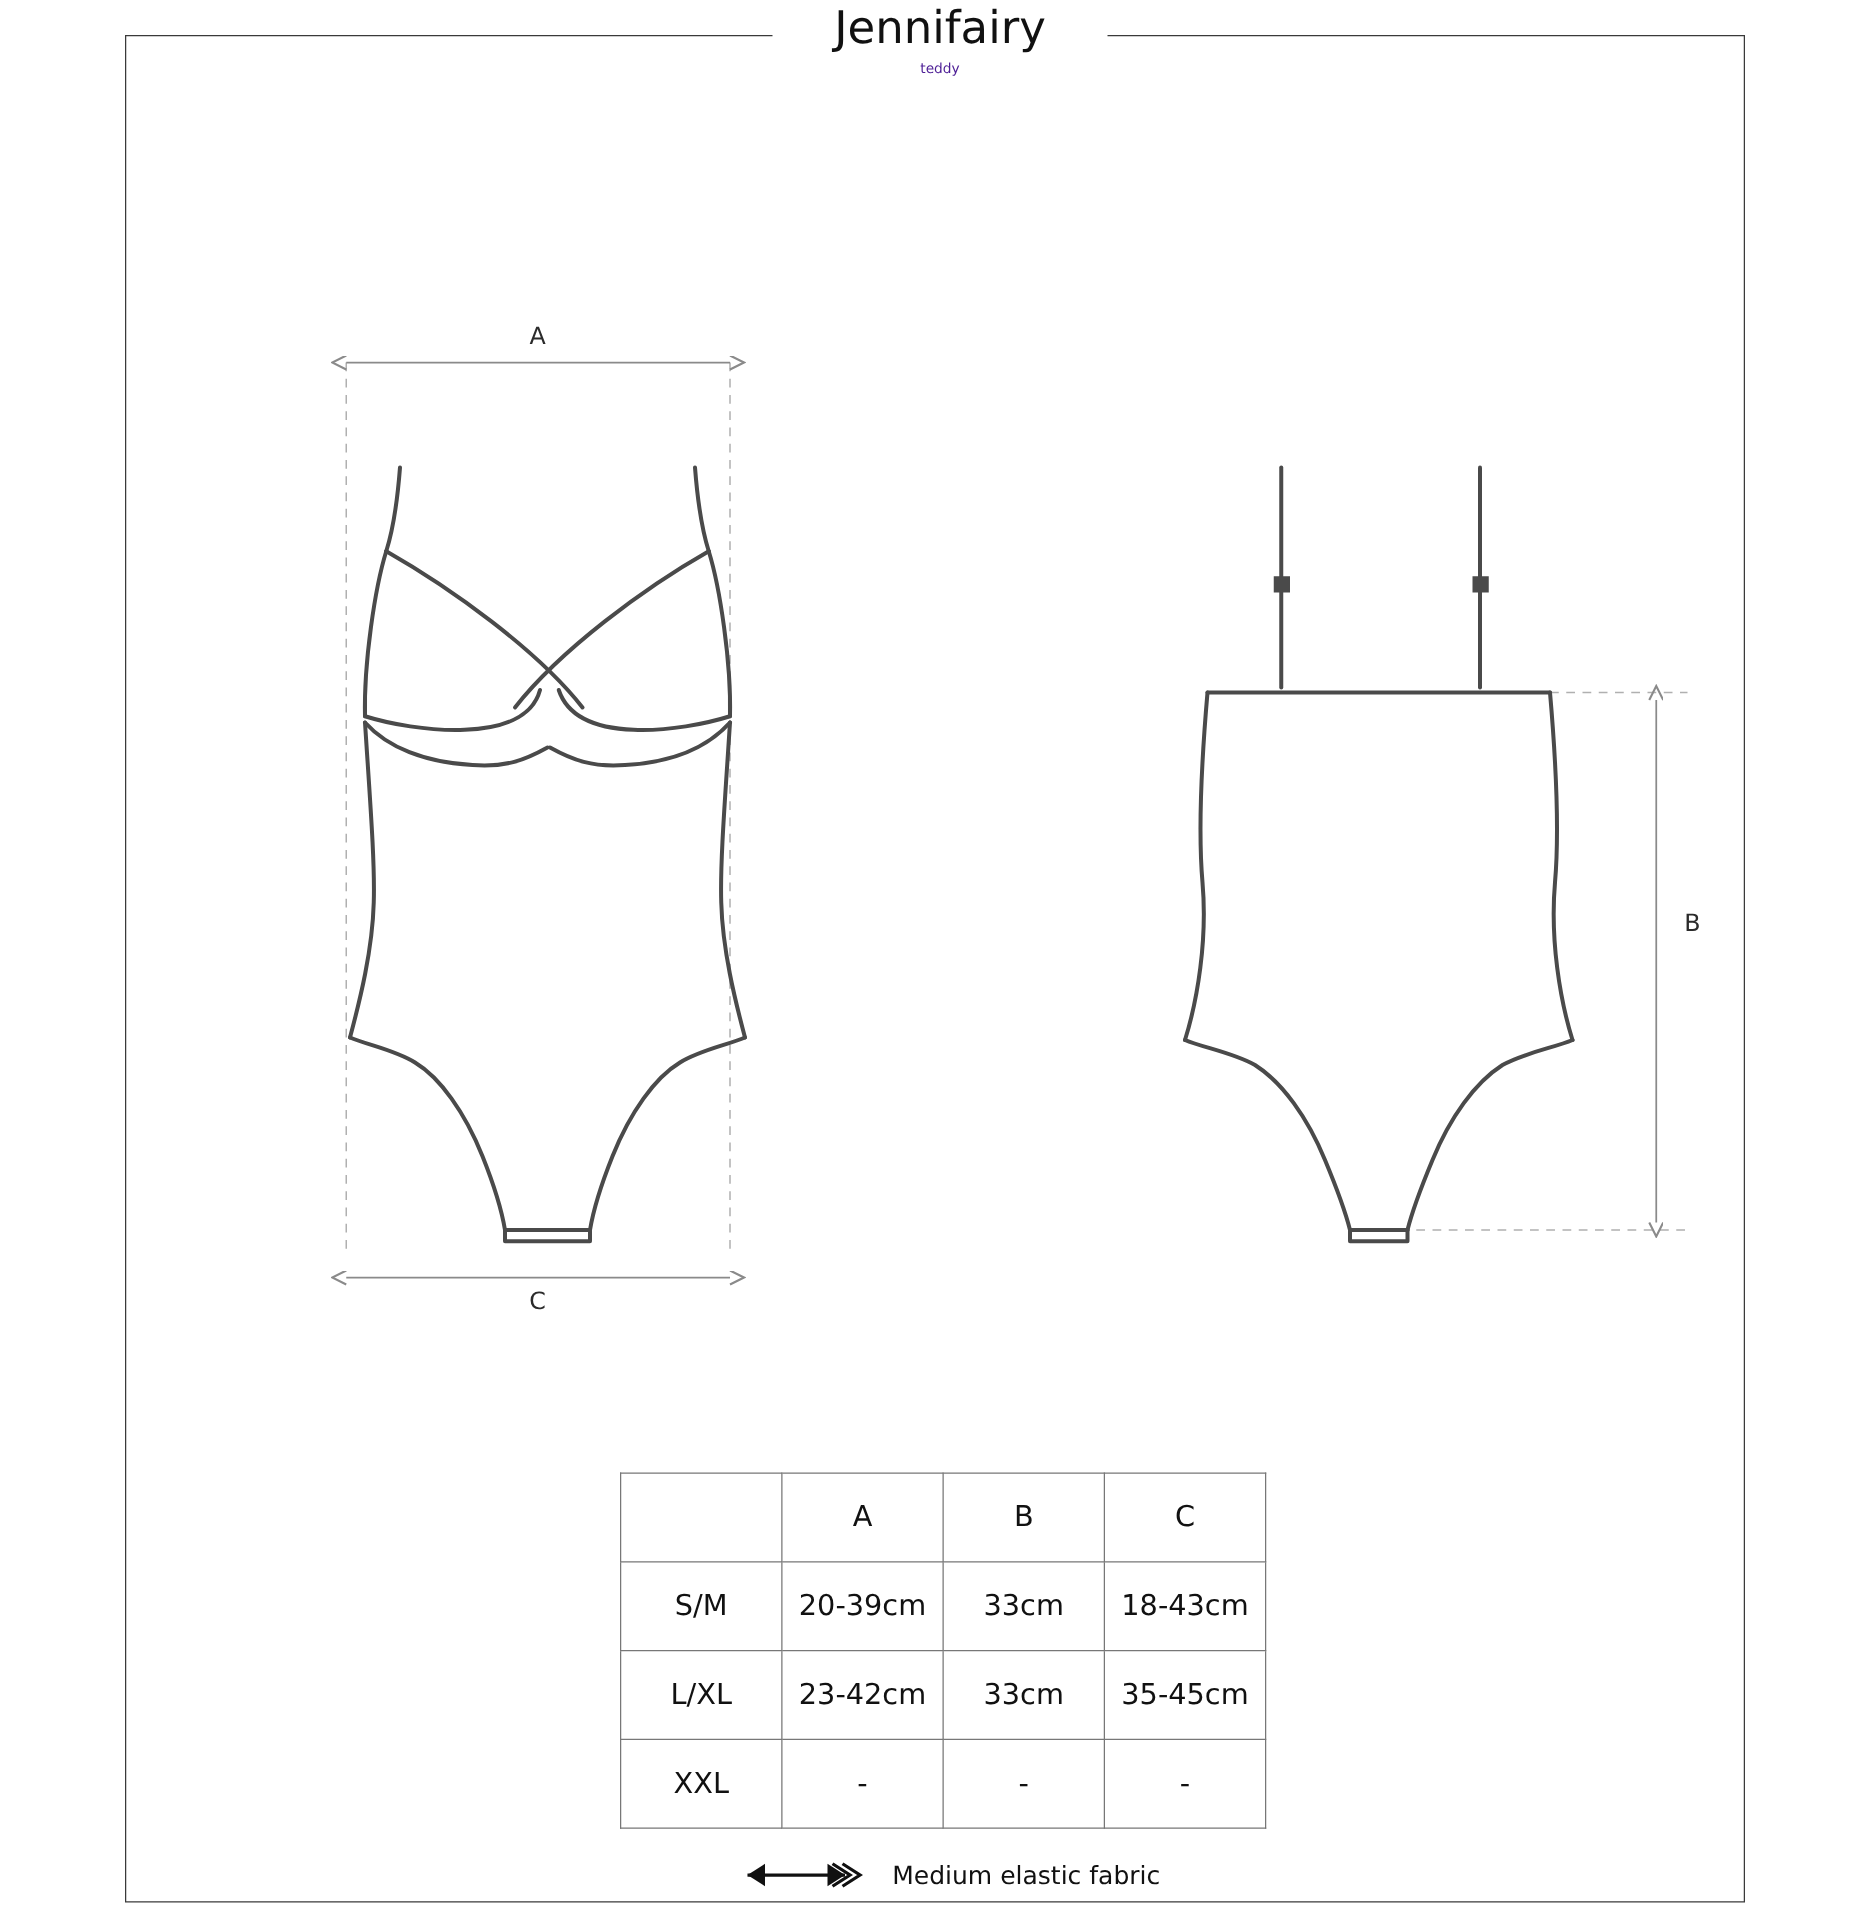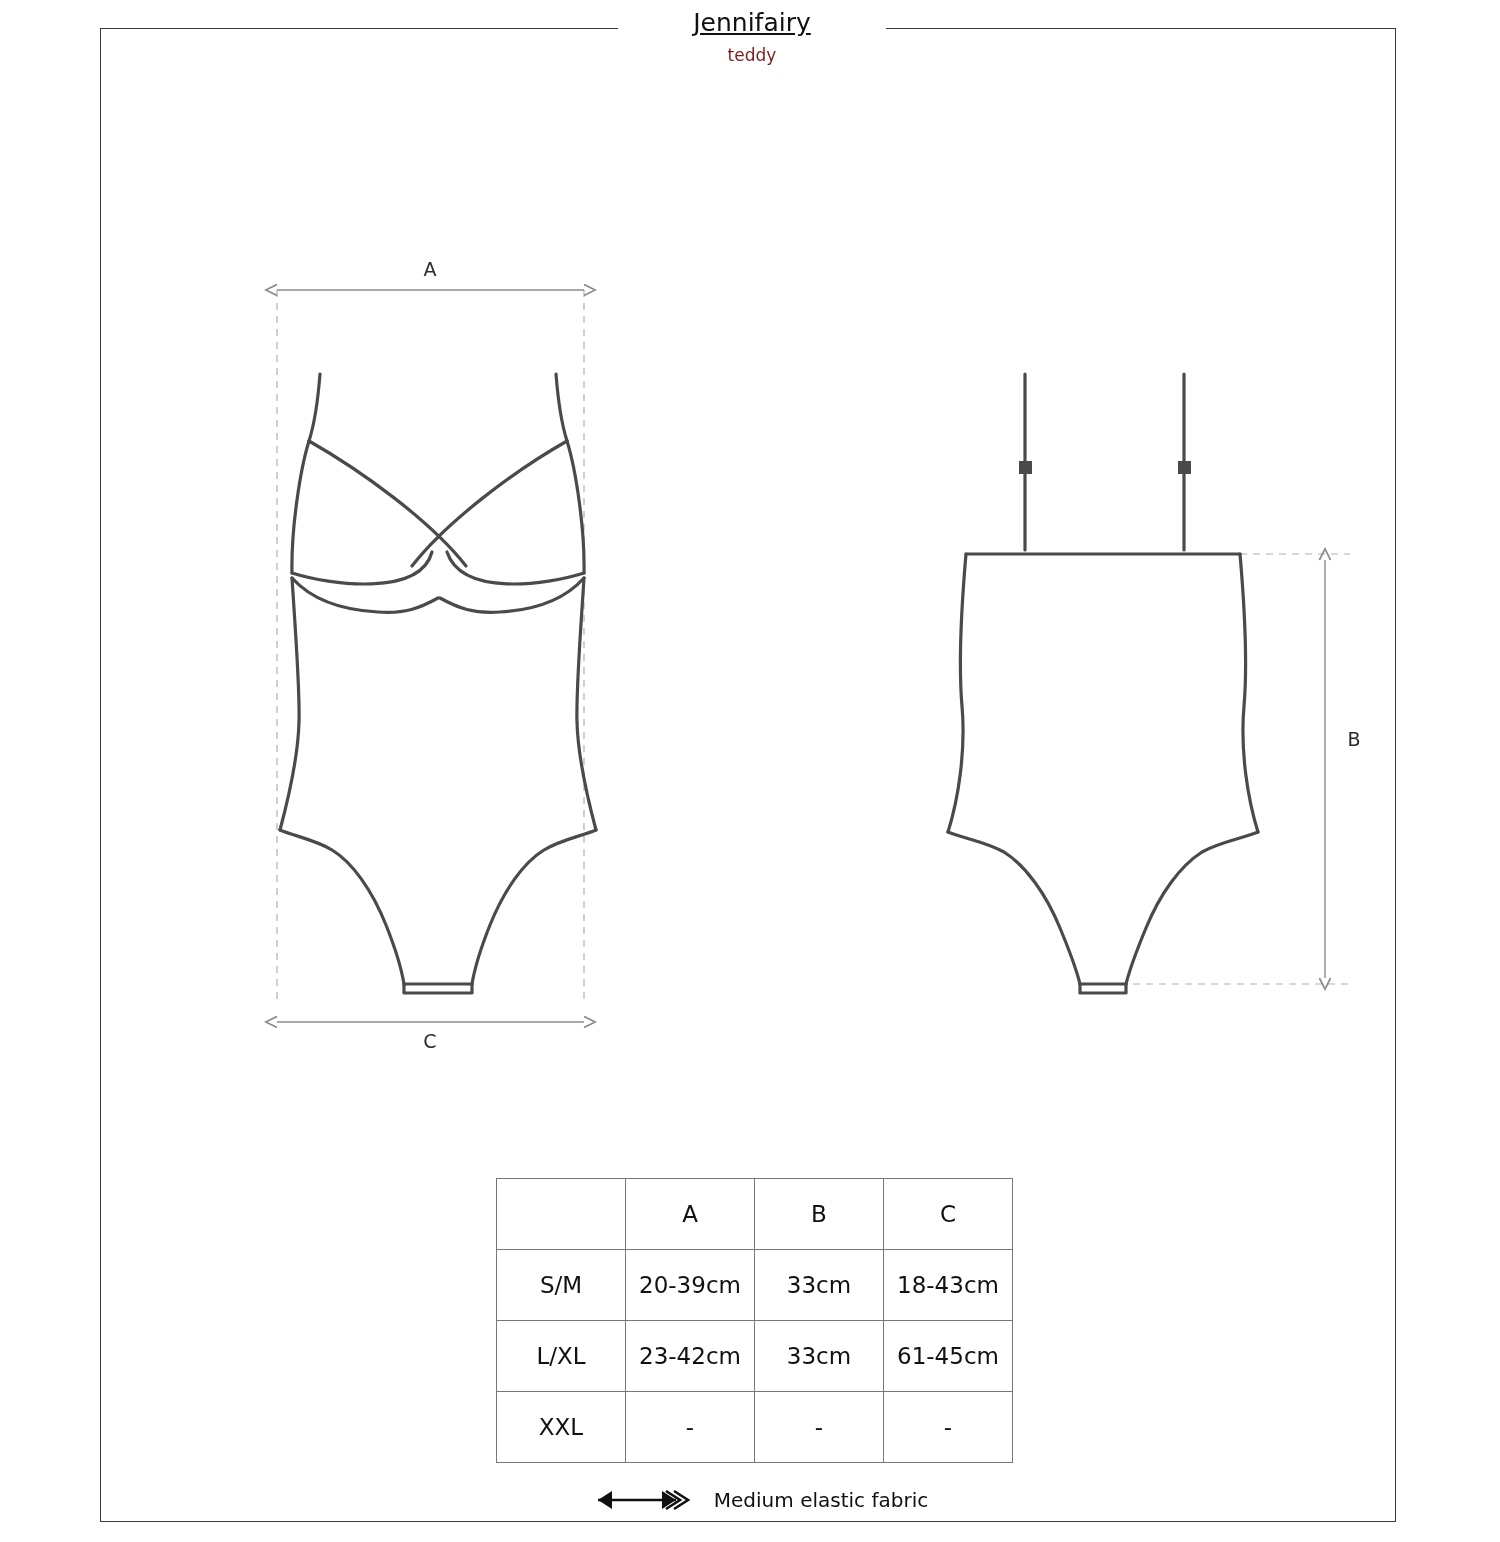--- a/index.html
+++ b/index.html
@@ -41,32 +41,31 @@
     background: #ffffff;
   }
   .title-block {
     position: absolute;
     left: 618px;
     top: 2px;
     width: 268px;
     text-align: center;
   }
   .title {
-    font-size: 25px;
+    font-size: 36px;
     font-weight: 400;
     letter-spacing: 0px;
     line-height: 42px;
     color: #111;
-    text-decoration: underline;
   }
   .subtitle {
-    font-size: 17px;
+    font-size: 11px;
     font-weight: 400;
     line-height: 22px;
-    color: #7f1d1d;
+    color: #4c1d95;
   }
 
   svg.diagram {
     position: absolute;
     left: 0;
     top: 0;
     width: 1500px;
     height: 1542px;
     pointer-events: none;
   }
@@ -230,21 +229,21 @@
       <tr>
         <td>S/M</td>
         <td class="col-a">20-39cm</td>
         <td>33cm</td>
         <td class="col-c">18-43cm</td>
       </tr>
       <tr>
         <td>L/XL</td>
         <td class="col-a">23-42cm</td>
         <td>33cm</td>
-        <td class="col-c">61-45cm</td>
+        <td class="col-c">35-45cm</td>
       </tr>
       <tr>
         <td>XXL</td>
         <td class="col-a">-</td>
         <td>-</td>
         <td class="col-c">-</td>
       </tr>
     </tbody>
   </table>
 

